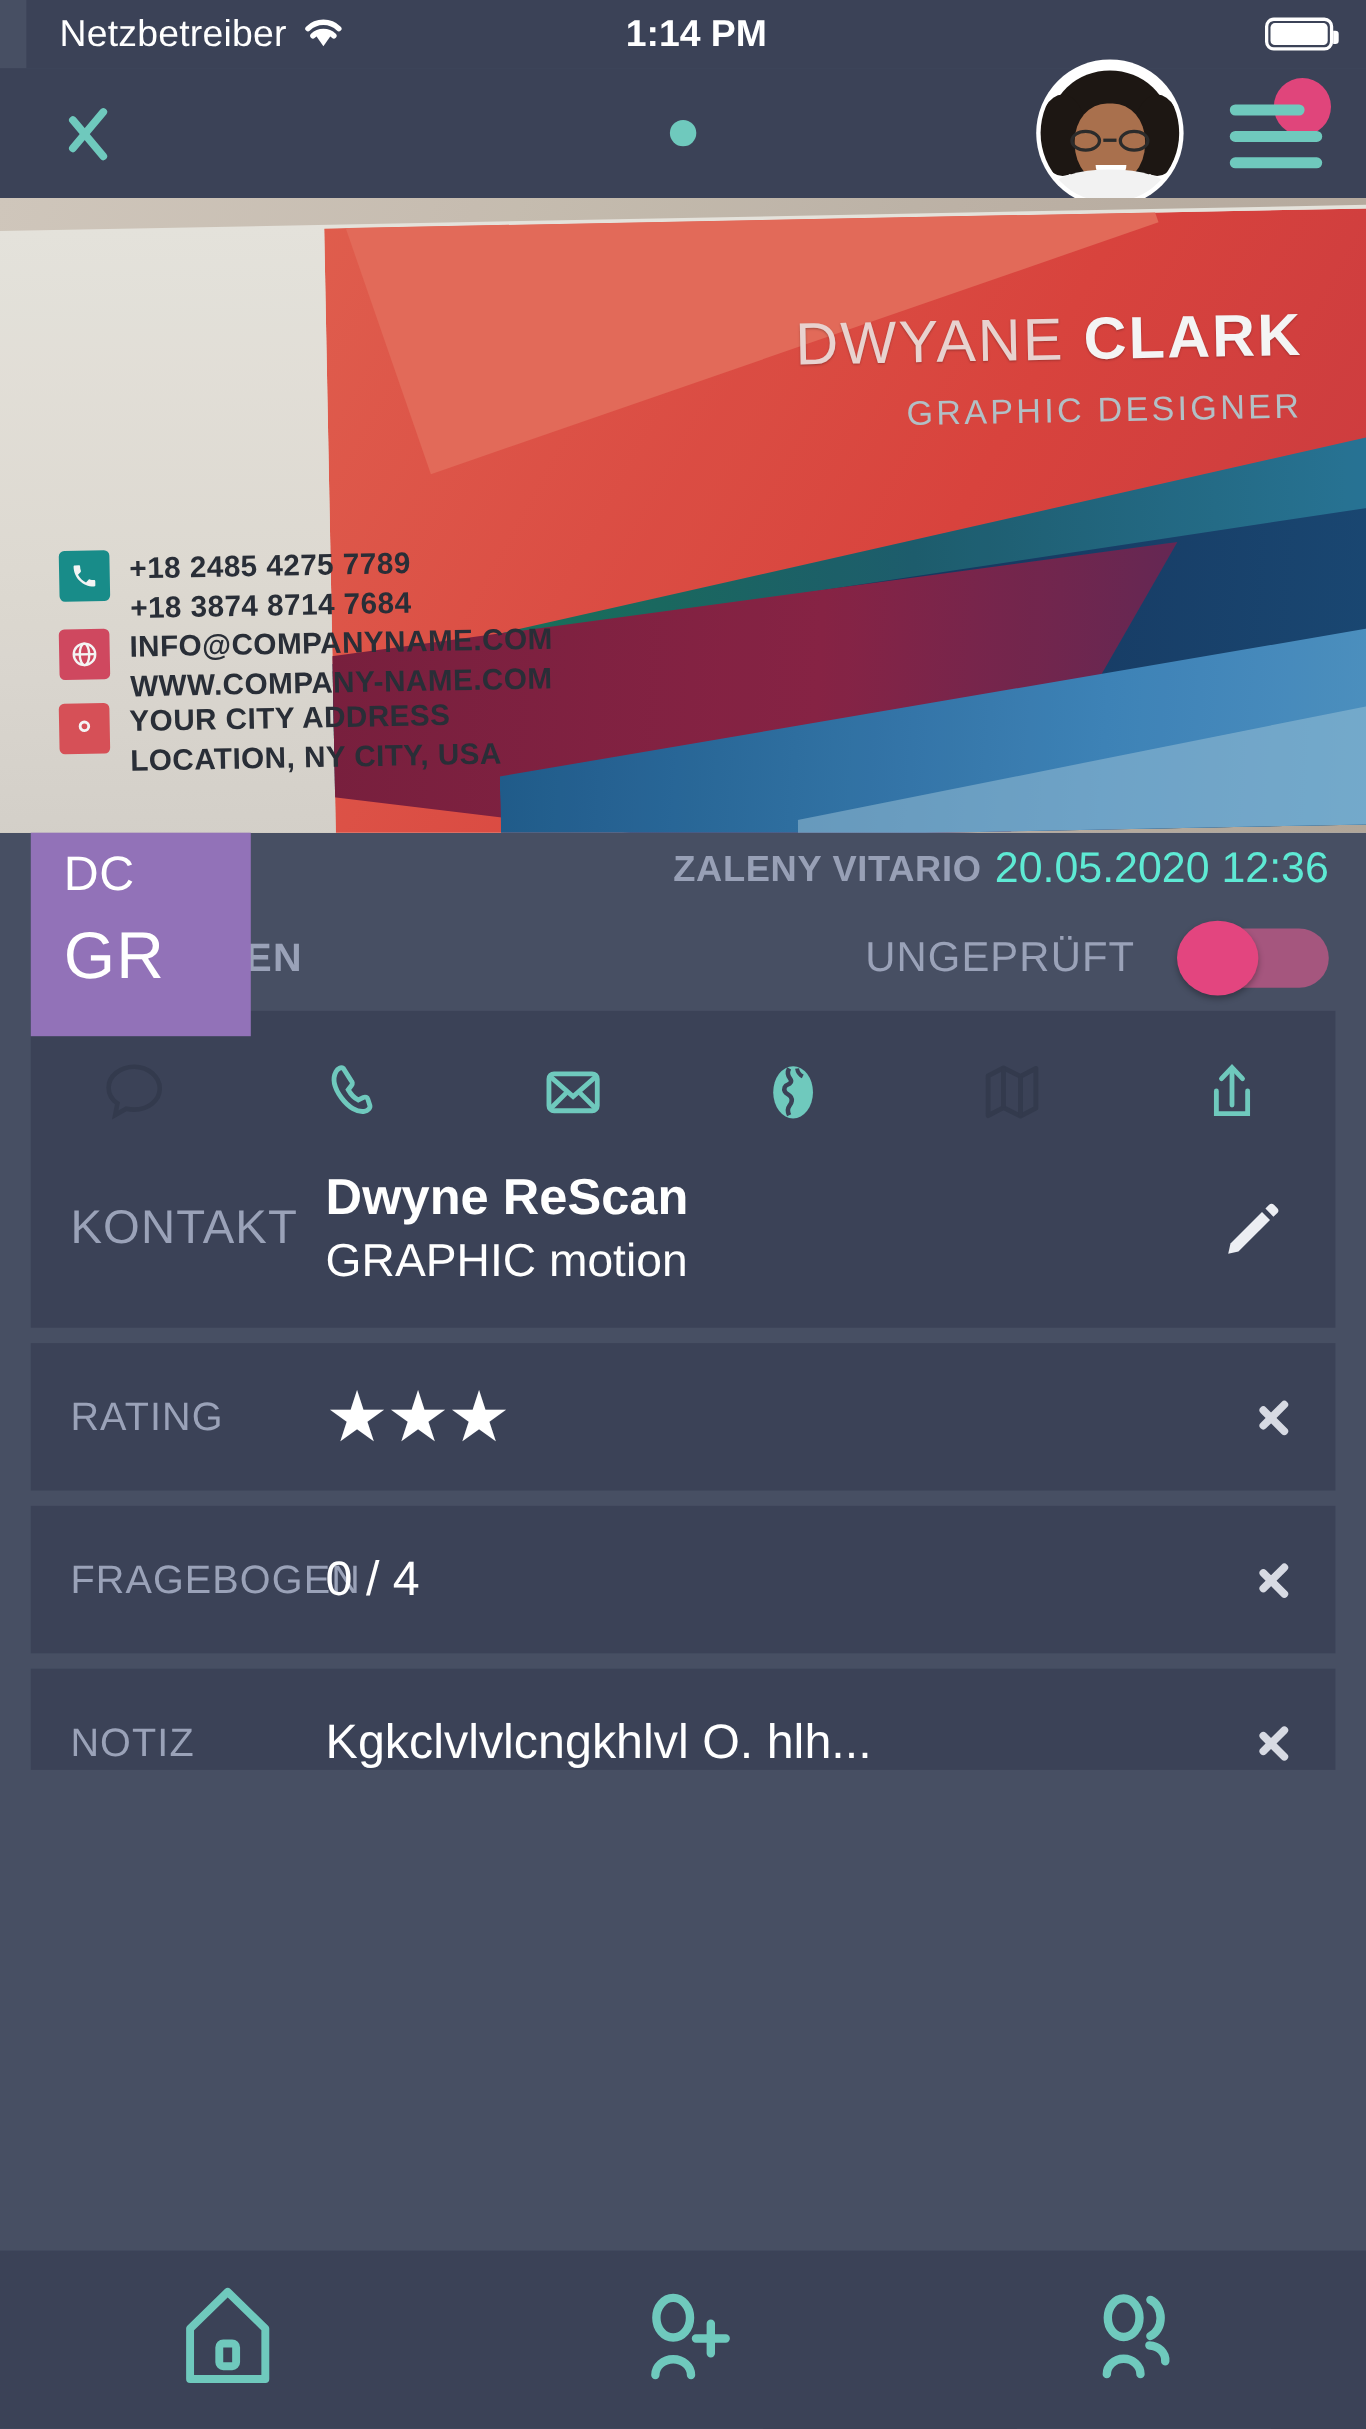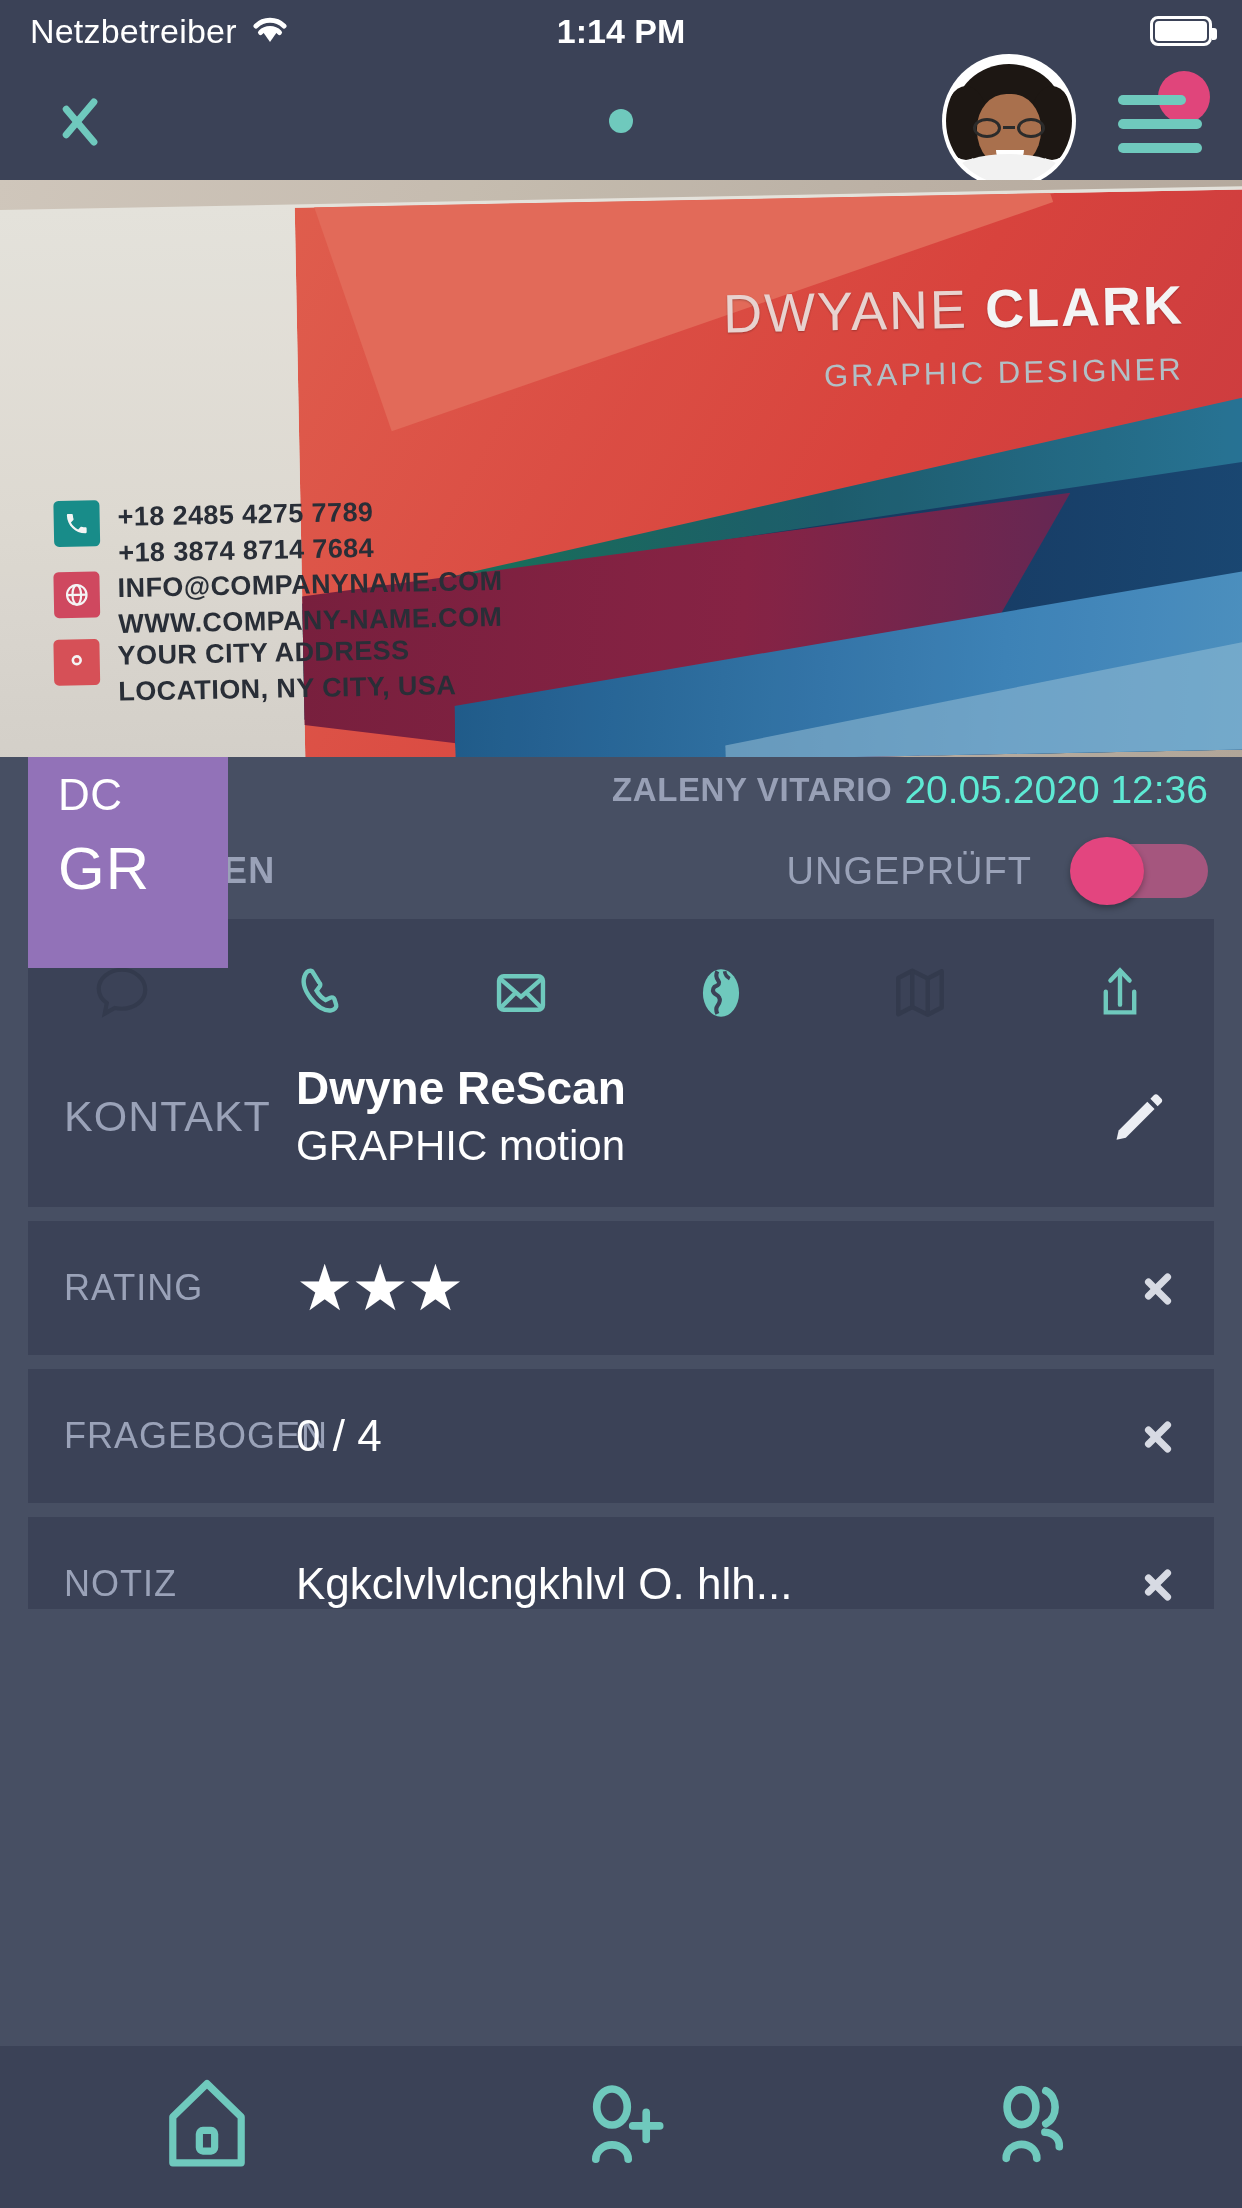--- a/index.html
+++ b/index.html
@@ -9,20 +9,21 @@
     background:#474f63;
     color:#fff;
   }
   .phone { position:relative; width:1242px; height:2208px; background:#474f63; }
 
   
   .statusbar {
     height:62px; background:#3b4257;
     display:flex; align-items:center; padding:0 30px;
     position:relative;
+    margin-left:24px;
   }
   .sb-left { display:flex; align-items:center; gap:14px; }
   .sb-carrier { font-size:34px; color:#fff; letter-spacing:.2px; }
   .sb-time {
     position:absolute; left:0; right:0; text-align:center;
     font-size:34px; font-weight:bold; color:#fff; pointer-events:none;
   }
   .sb-right { margin-left:auto; display:flex; align-items:center; }
   .battery {
     width:62px; height:30px; border:3px solid #fff; border-radius:8px;
@@ -317,21 +318,21 @@
       <span class="cc-txt">
         <span>YOUR CITY ADDRESS</span><br>
         <span>LOCATION, NY CITY, USA</span>
       </span>
     </div>
 
     <div class="photo-dim"></div>
 
   </div>
 
-  <div style="position:absolute; left:28px; top:757px; width:200px; height:211px; background:#9272b8; color:#fff; padding:16px 0 0 30px; z-index:9;">
+  <div style="position:absolute; left:28px; top:757px; width:200px; height:185px; background:#9272b8; color:#fff; padding:16px 0 0 30px; z-index:9;">
     <div class="ib-small">DC</div>
     <div class="ib-big">GR</div>
   </div>
 
   <div class="metarow">
     <span class="meta-company">ZALENY VITARIO</span>
     <span class="meta-date">20.05.2020 12:36</span>
   </div>
 
   <div class="leadrow">

